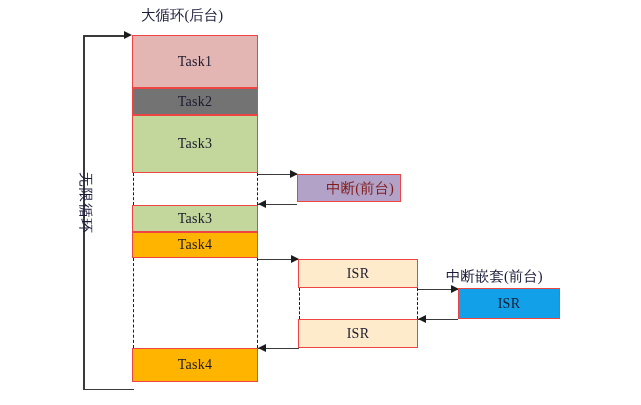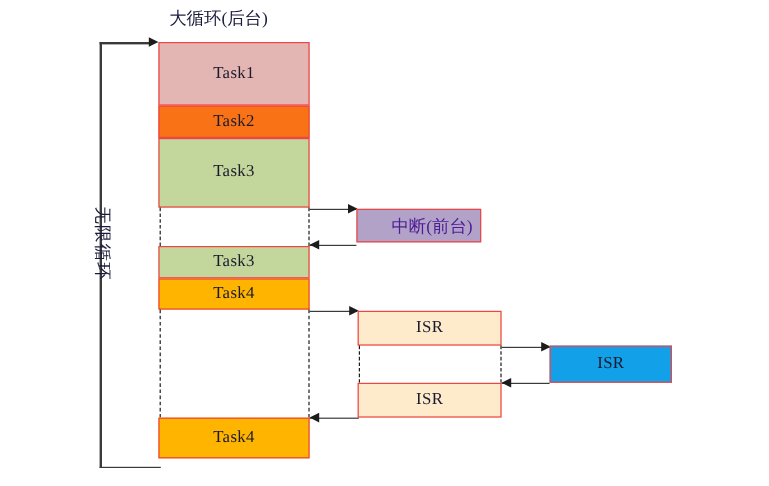--- a/index.html
+++ b/index.html
@@ -16,21 +16,21 @@
   .box{
     position:absolute;
     box-sizing:border-box;
     border:1px solid #ef4444;
     display:flex;align-items:center;justify-content:center;
     font-size:14px;
     color:#1a1a2e;
     letter-spacing:.3px;
     white-space:nowrap;
   }
-  .cn{font-size:14.5px;color:#4c1d95;letter-spacing:0px;padding-left:22px;}
+  .cn{font-size:14.5px;color:#7f1d1d;letter-spacing:0px;padding-left:22px;}
   .label{
     position:absolute;
     font-size:14.5px;
     color:#1a1a3a;
     white-space:nowrap;
   }
 
   
   .vline{position:absolute;background:#3a3a3a;width:1.6px;}
   .hline{position:absolute;background:#3a3a3a;height:1.6px;}
@@ -76,21 +76,21 @@
   <div class="ar-r" style="left:124px;top:30.5px;"></div>
 
   <div class="vline" style="left:83px;top:35px;height:355px;"></div>
 
   <div class="hline" style="left:83px;top:388.5px;width:51px;"></div>
 
   <div class="vert-text" style="left:95px;top:172px;">无限循环</div>
 
   <div class="box" style="left:132px;top:35px;width:126px;height:53px;background:#e3b6b4;">Task1</div>
 
-  <div class="box" style="left:132px;top:88px;width:126px;height:27px;background:#f97316;">Task2</div>
+  <div class="box" style="left:132px;top:88px;width:126px;height:27px;background:#737373;">Task2</div>
 
   <div class="box" style="left:132px;top:115px;width:126px;height:58px;background:#c3d69b;">Task3</div>
 
   <div class="vdash" style="left:133px;top:173px;height:32px;"></div>
   <div class="vdash" style="left:257px;top:173px;height:32px;"></div>
 
   <div class="box" style="left:132px;top:205px;width:126px;height:27px;background:#c3d69b;">Task3</div>
 
   <div class="box" style="left:132px;top:232px;width:126px;height:26px;background:#ffb400;">Task4</div>
 
@@ -113,20 +113,21 @@
   <div class="box" style="left:298px;top:259px;width:120px;height:29px;background:#fdebcb;">ISR</div>
 
   <div class="vdash" style="left:299px;top:288px;height:31px;"></div>
   <div class="vdash" style="left:417px;top:288px;height:31px;"></div>
 
   <div class="box" style="left:298px;top:319px;width:120px;height:29px;background:#fdebcb;">ISR</div>
 
   <div class="hthin" style="left:258px;top:348px;width:41px;"></div>
   <div class="ar-l" style="left:258px;top:344px;"></div>
 
+  <div class="label" style="left:446px;top:267px;">中断嵌套(前台)</div>
 
   <div class="hthin" style="left:418px;top:288.5px;width:40px;"></div>
   <div class="ar-r" style="left:451px;top:284.5px;"></div>
 
   <div class="box" style="left:458px;top:288px;width:102px;height:31px;background:#12a0e8;">ISR</div>
 
   <div class="hthin" style="left:418px;top:319px;width:40px;"></div>
   <div class="ar-l" style="left:418px;top:315px;"></div>
 
   <div class="caption" style="left:220px;top:398px;width:260px;height:7px;"></div>

